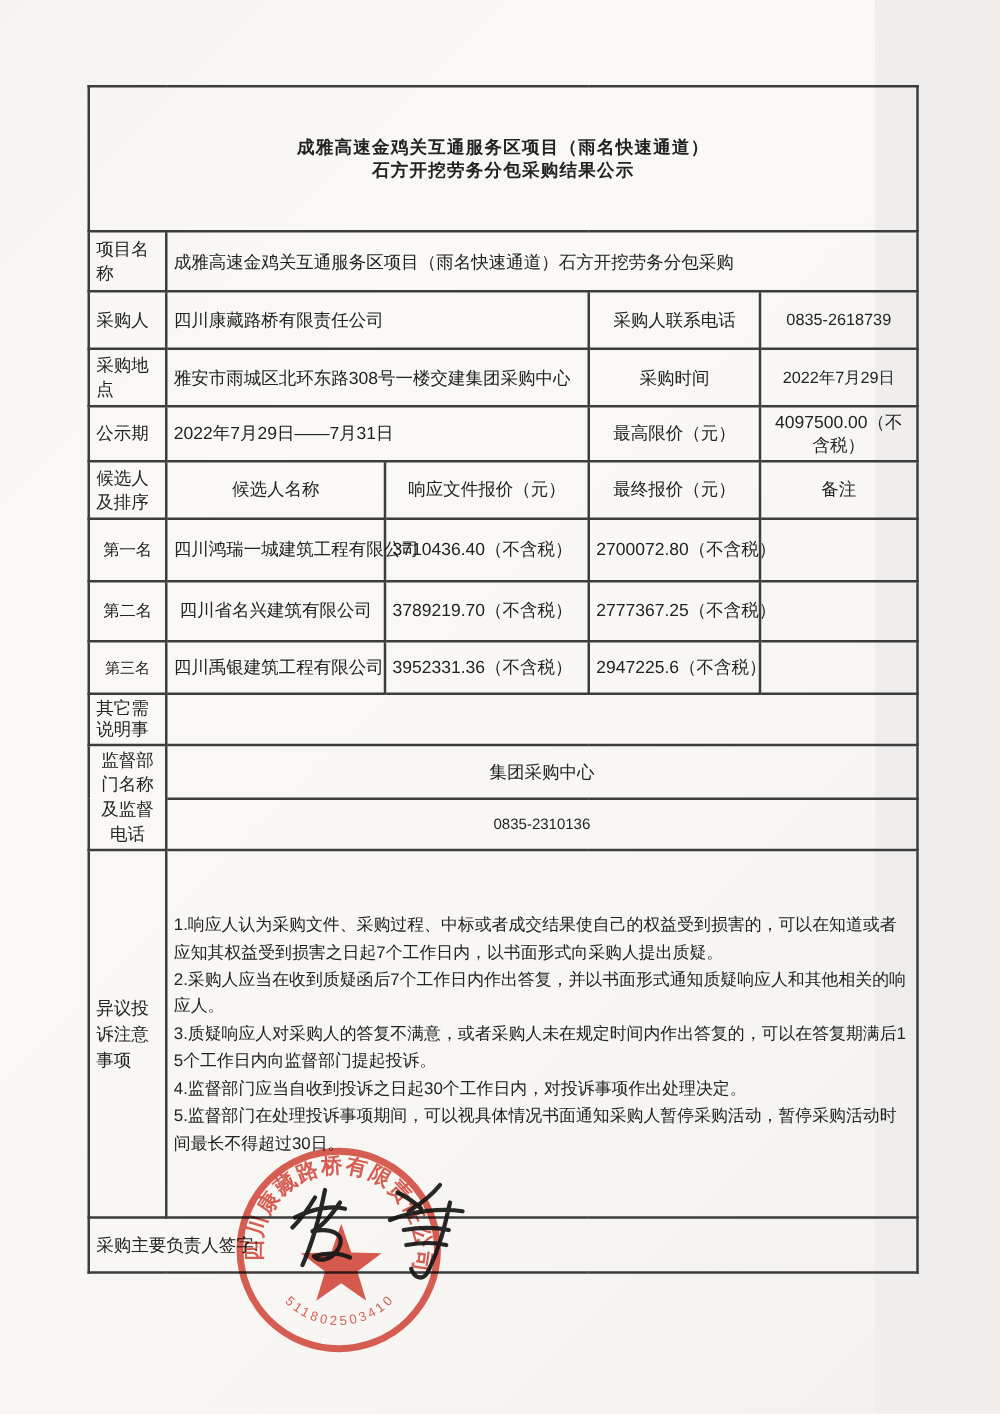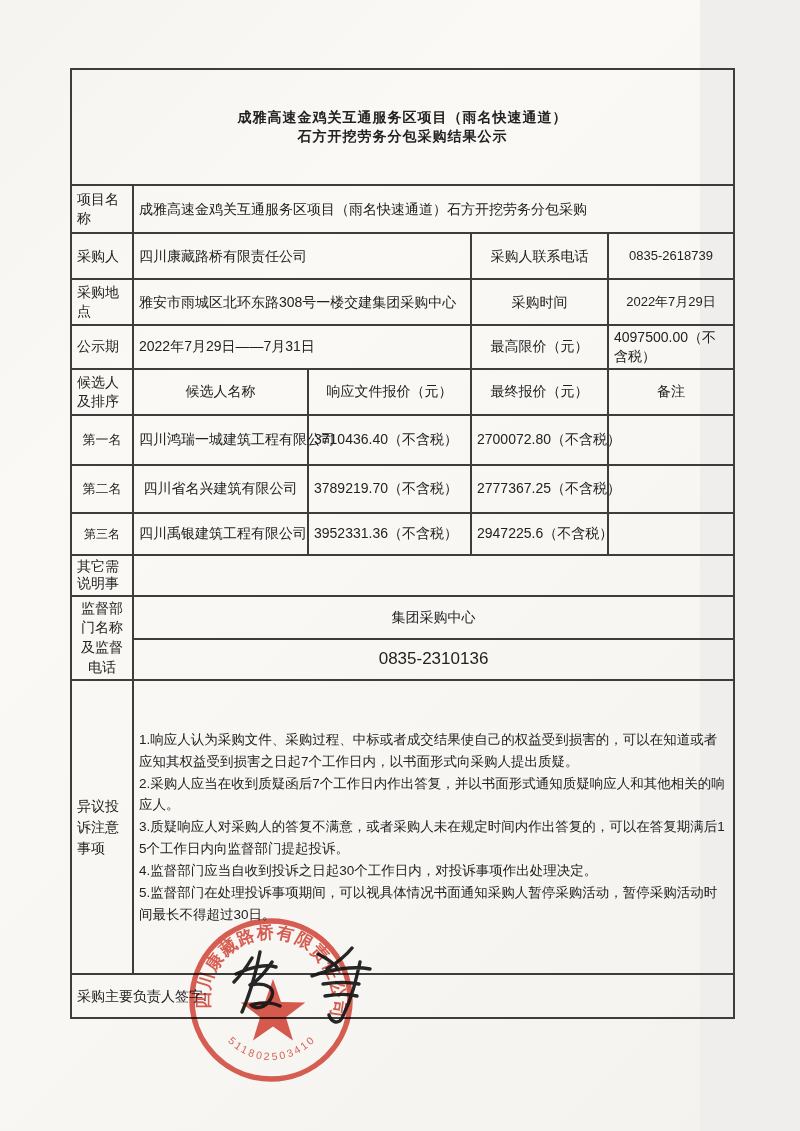--- a/index.html
+++ b/index.html
@@ -38,21 +38,21 @@
     font-weight: bold;
     letter-spacing: 1px;
     line-height: 2.0;
   }
   td.lbl { padding-left: 6px; padding-right: 6px; text-align: left; }
   td.lbl-c { text-align: center; padding-left: 4px; padding-right: 4px; }
   td.val-l { text-align: left; padding-left: 8px; margin-top: 26px; }
   td.c { text-align: center; }
   td.num { text-align: left; font-size: 12px; white-space: nowrap; }
   td.name { text-align: center; font-size: 12px; white-space: nowrap; padding-left: 2px; padding-right: 2px; }
-  td.small-num { font-size: 11px; line-height: 1.5; padding: 2px 6px; }
+  td.small-num { text-align: center; font-size: 11px; line-height: 1.5; padding: 2px 6px; }
   td.head-c { text-align: center; margin-left: 40px; }
   td.notice-cell { padding: 10px 12px; vertical-align: middle; }
   .notice-text div { font-size: 13.5px; line-height: 1.62; text-align: left; word-break: break-all; }
   td.sig-cell { padding-left: 4px; font-size: 14px; margin-left: 28px; }
   .seal-wrap {
     position: absolute;
     left: 183px; top: 912px;
     width: 180px; height: 185px;
     mix-blend-mode: multiply;
     pointer-events: none;
@@ -145,21 +145,21 @@
     <tr style="height:30px">
       <td class="lbl" style="line-height:1.25">其它需说明事</td>
       <td colspan="4"></td>
     </tr>
 
     <tr style="height:42px">
       <td rowspan="2" class="lbl-c" style="line-height:1.4">监督部门名称及监督电话</td>
       <td colspan="4" class="c">集团采购中心</td>
     </tr>
     <tr style="height:40px">
-      <td colspan="4" class="c" style="font-size:17px">0835-2310136</td>
+      <td colspan="4" class="c" style="font-size:12px">0835-2310136</td>
     </tr>
 
     <tr style="height:294px">
       <td class="lbl" style="line-height:1.5">异议投诉注意事项</td>
       <td colspan="4" class="notice-cell">
         <div class="notice-text">
           <div>1.响应人认为采购文件、采购过程、中标或者成交结果使自己的权益受到损害的，可以在知道或者应知其权益受到损害之日起7个工作日内，以书面形式向采购人提出质疑。</div>
           <div>2.采购人应当在收到质疑函后7个工作日内作出答复，并以书面形式通知质疑响应人和其他相关的响应人。</div>
           <div>3.质疑响应人对采购人的答复不满意，或者采购人未在规定时间内作出答复的，可以在答复期满后15个工作日内向监督部门提起投诉。</div>
           <div>4.监督部门应当自收到投诉之日起30个工作日内，对投诉事项作出处理决定。</div>

